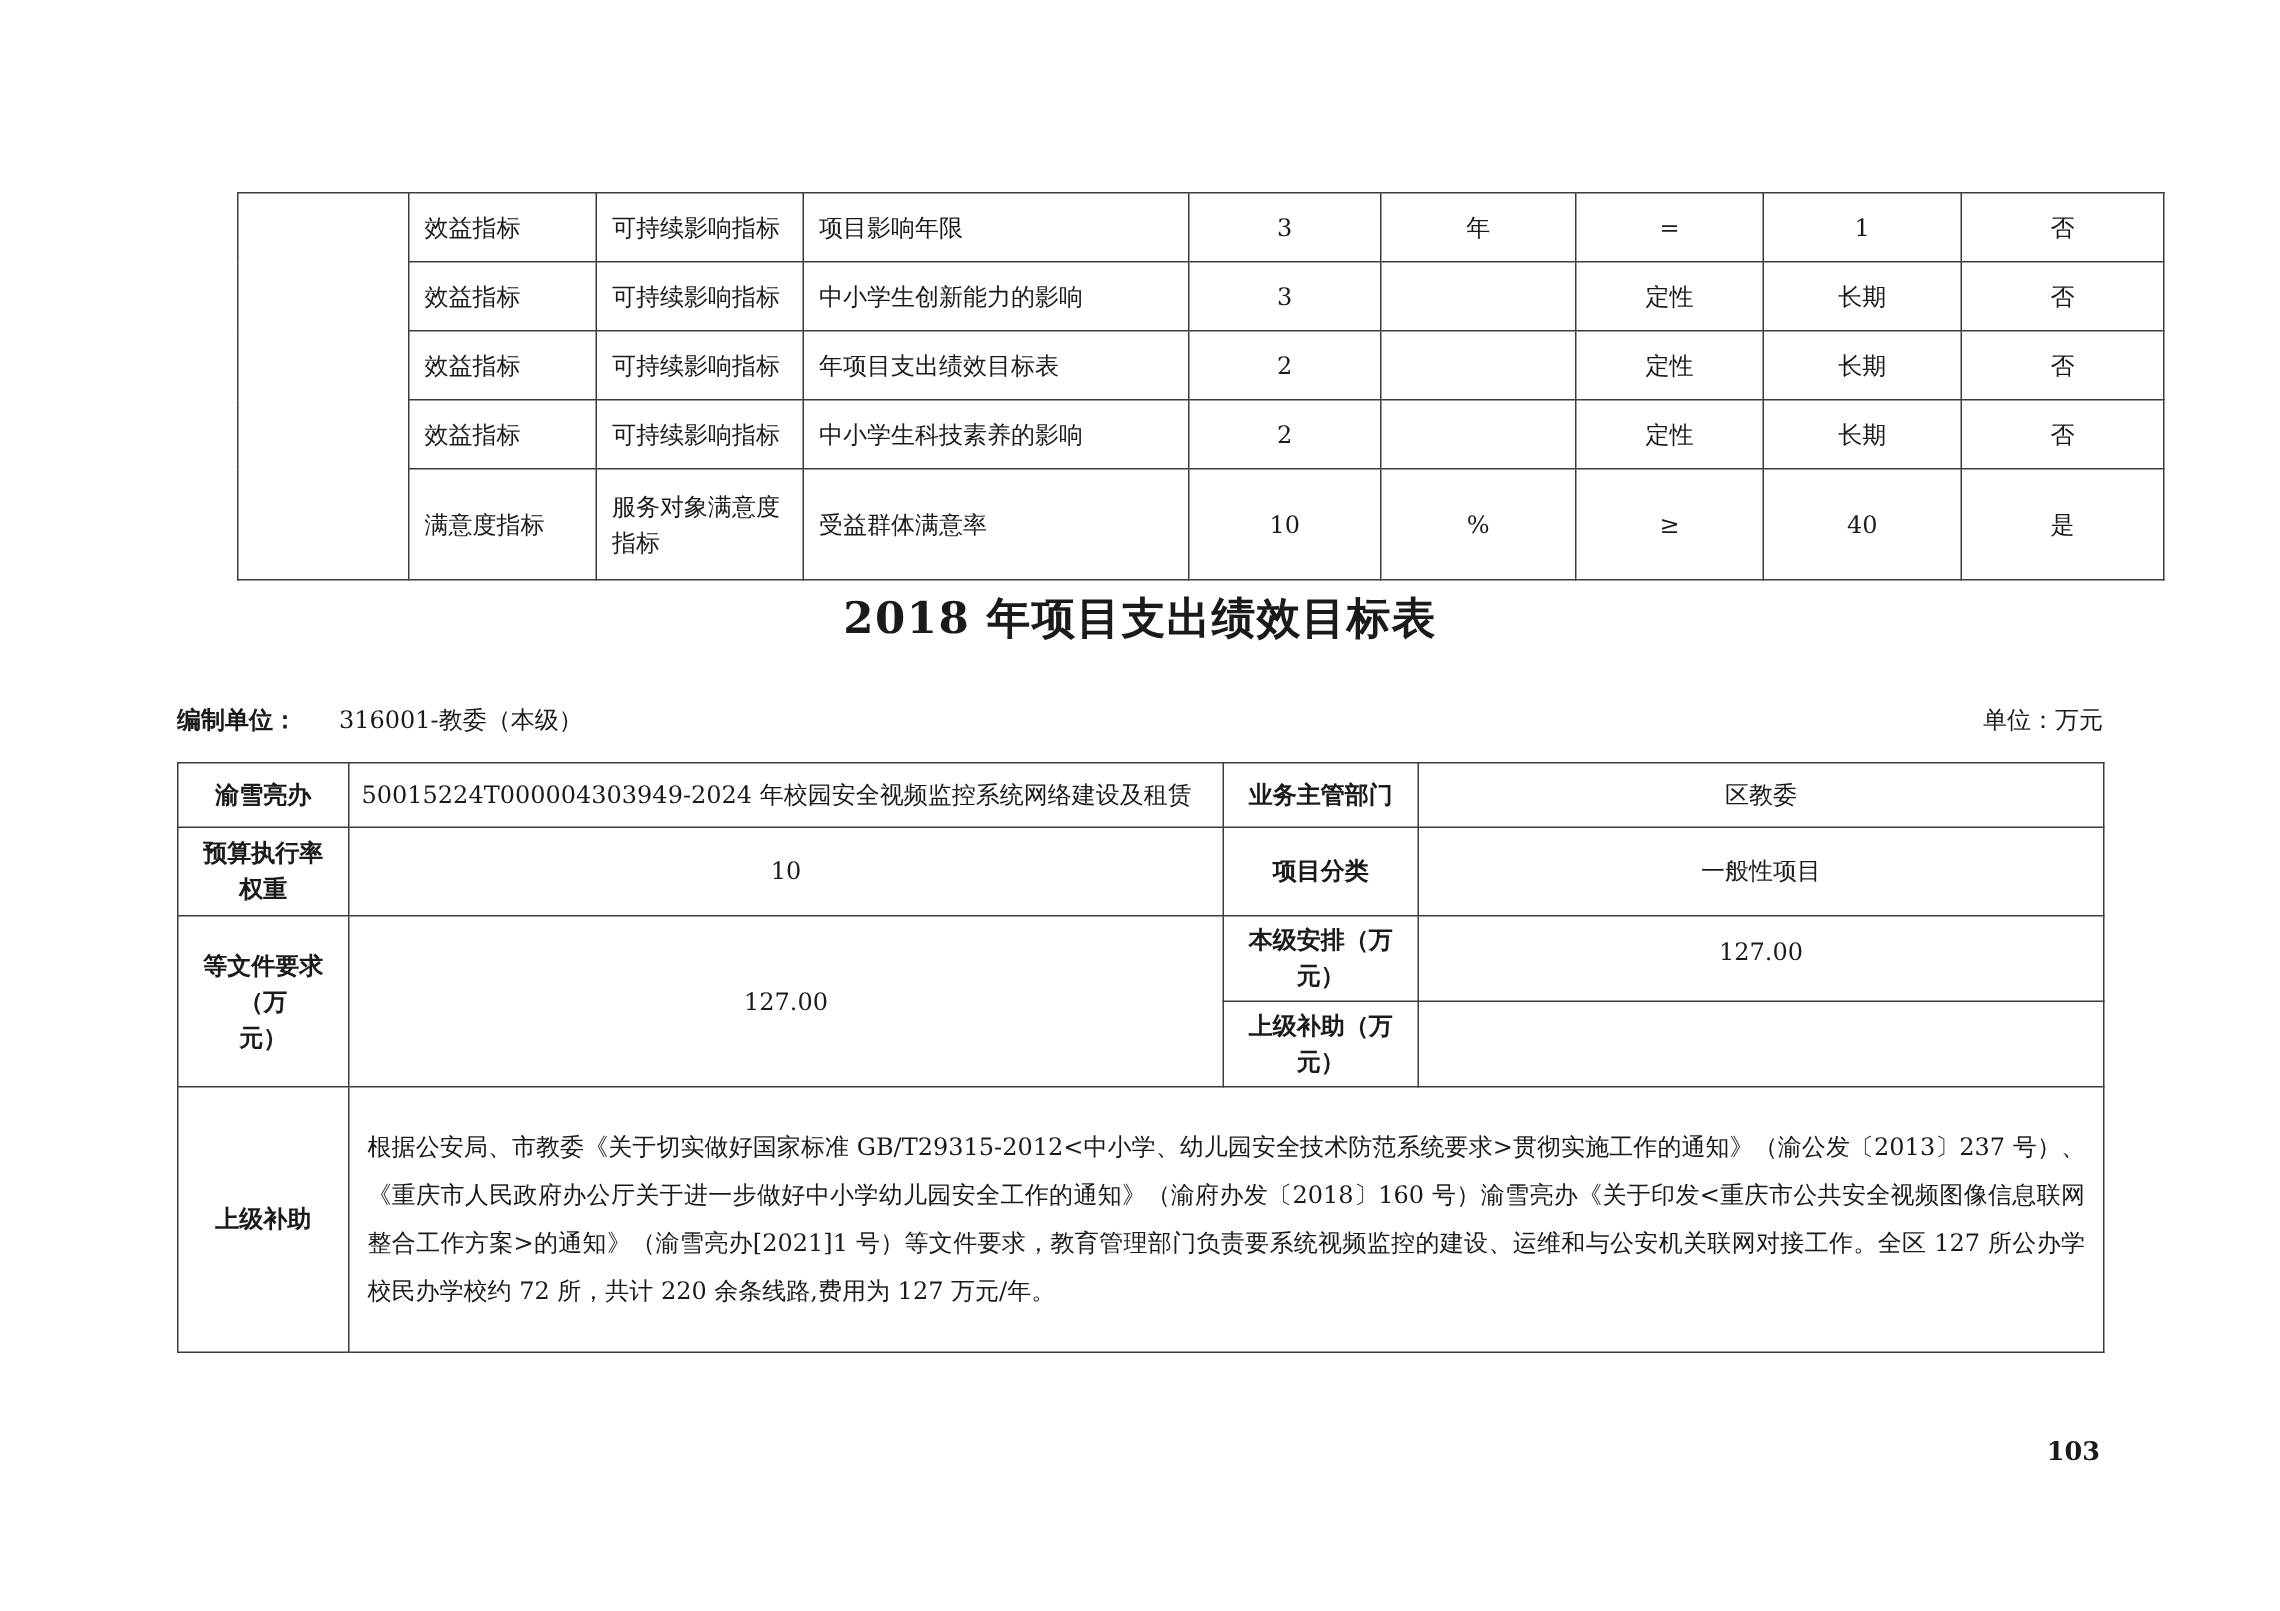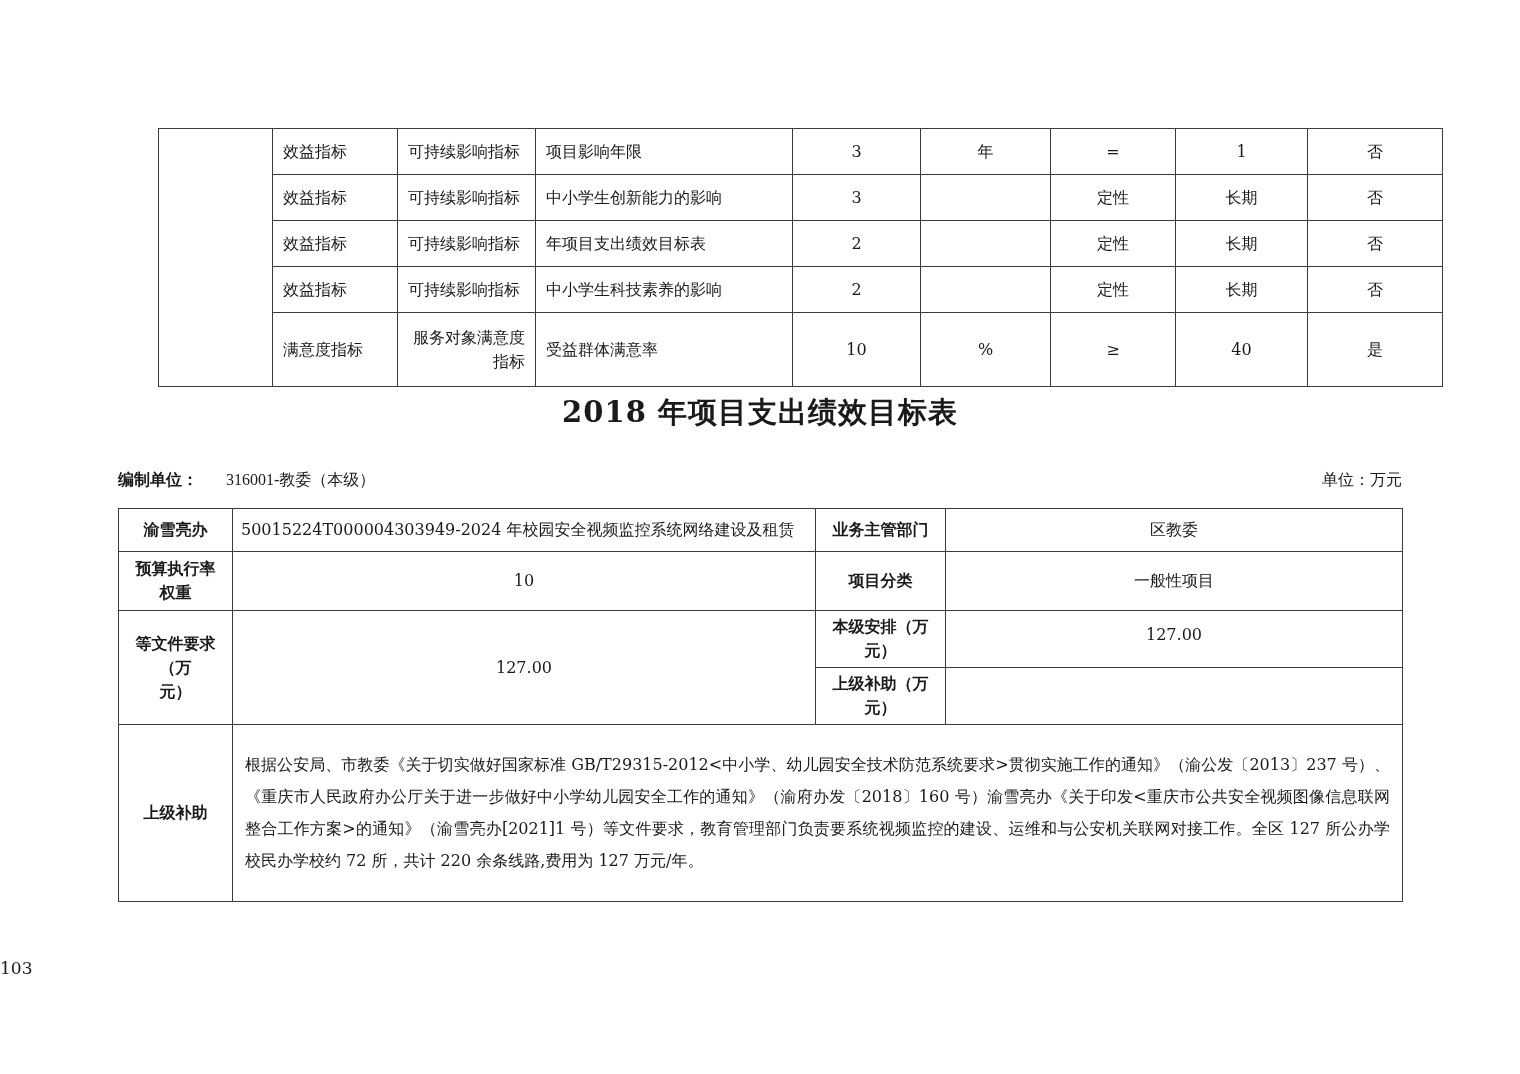--- a/index.html
+++ b/index.html
@@ -16,53 +16,54 @@
     border: 1px solid #3c3c3c;
     font-size: 16px;
     line-height: 1.5;
     vertical-align: middle;
     padding: 4px 8px;
     overflow: hidden;
     word-break: break-all;
   }
   .ac { text-align: center; }
   .al { text-align: left; }
-  .prewrap { white-space: pre-line; text-align: right; }
+  .prewrap { white-space: pre-line; }
 
   
   #cont-table { position: absolute; left: 118px; top: 128px; width: 1284px; margin-left: 40px; }
   #cont-table td { padding: 4px 10px; }
 
   
   #doc-title {
     position: absolute; left: 0; top: 393px; width: 1520px;
     text-align: center; font-size: 29px; font-weight: bold;
     letter-spacing: 1px;
   }
 
   
   #meta-line {
     position: absolute; left: 118px; top: 470px; width: 1284px;
-    font-size: 16px; display: flex; justify-content: space-between; font-family: Liberation Serif, serif;
+    font-size: 16px; display: flex; justify-content: space-between;
   }
   #meta-left .lbl { font-weight: bold; margin-right: 28px; }
 
   
   #proj-table { position: absolute; left: 118px; top: 508px; width: 1284px; }
   #proj-table td.lbl { font-weight: bold; text-align: center; padding: 2px 6px; }
   #proj-table td.overview {
     text-align: justify; line-height: 32px; padding: 24px 12px;
     vertical-align: middle;
   }
 
   
   #page-number {
     position: absolute; left: 0; top: 958px; width: 1400px;
-    text-align: left; font-size: 17px;
+    text-align: right; font-size: 17px;
     font-family: "DejaVu Serif", "Liberation Serif", serif;
+    font-weight: bold;
   }
 </style>
 </head>
 <body>
 
 <table id="cont-table">
   <colgroup>
     <col style="width:114px">
       <col style="width:125px">
       <col style="width:138px">

